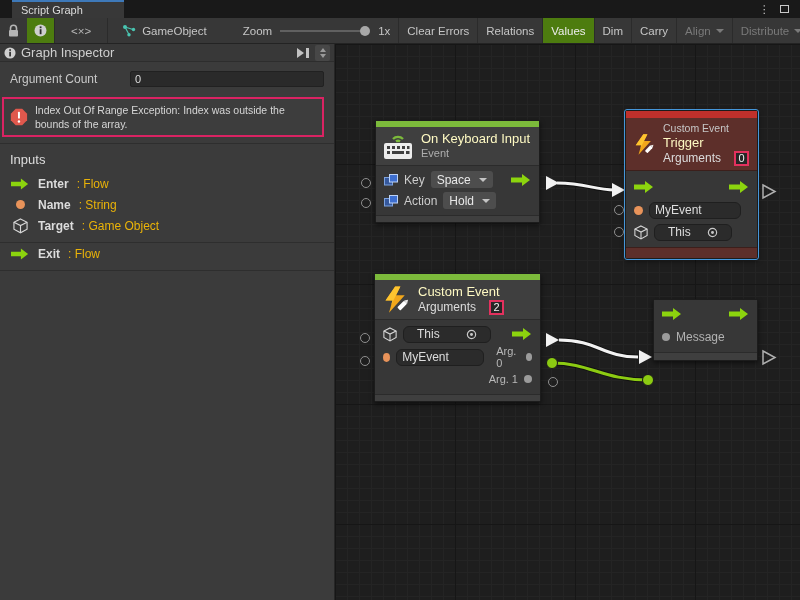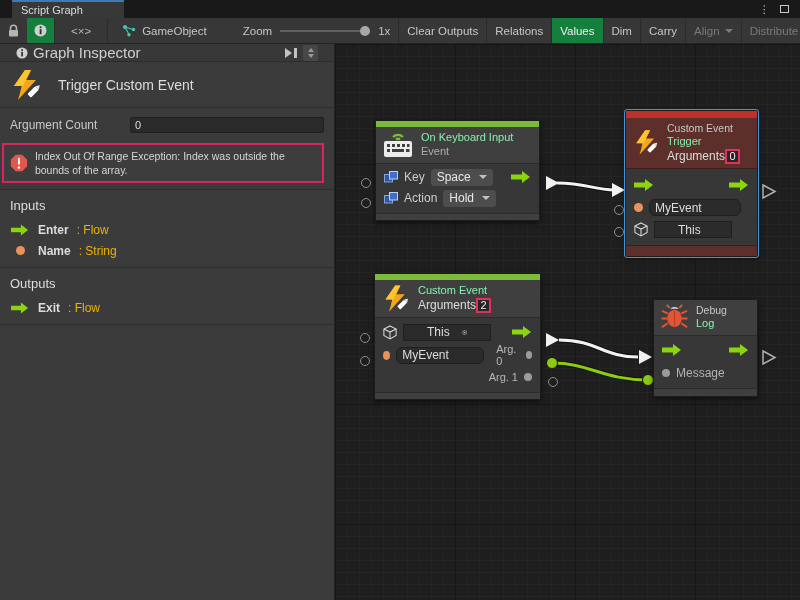--- a/index.html
+++ b/index.html
@@ -15,34 +15,34 @@
   .winctl { position:absolute; right:4px; top:0; height:18px; display:flex; gap:10px;
             align-items:center; color:#c8c8c8; font-size:11px; }
   .winctl .sq { width:9px; height:8px; border:1.5px solid #c8c8c8; display:inline-block; }
 
   
   .toolbar { position:absolute; left:0; top:18px; width:800px; height:26px; background:#373737;
              border-bottom:1px solid #232323; display:flex; align-items:center; color:#c6c6c6;
              font-size:11.5px; white-space:nowrap; overflow:hidden; }
   .tbtn { height:26px; display:flex; align-items:center; padding:0 8px; cursor:default; }
   .tbtn.icon-btn { padding:0 7px; }
-  .tbtn.active { background:#15803d; color:#eeeeee; }
+  .tbtn.active { background:#4d7c0f; color:#eeeeee; }
   .tbtn.disabled { color:#7a7a7a; }
   .tb-sep { width:1px; height:26px; background:#2b2b2b; flex:0 0 auto; }
   .caret { width:0; height:0; border-left:4px solid transparent; border-right:4px solid transparent;
            border-top:4px solid #9a9a9a; margin-left:5px; display:inline-block; }
   .zoom-track { position:relative; width:88px; height:2px; background:#606060; margin:0 10px 0 8px; }
   .zoom-thumb { position:absolute; right:-2px; top:-4px; width:10px; height:10px; border-radius:50%;
                 background:#a8a8a8; }
 
   
   .inspector { position:absolute; left:0; top:44px; width:335px; height:556px; background:#3b3b3b;
                border-right:1px solid #262626; color:#cccccc; }
   .insp-head { height:18px; background:#383838; border-bottom:1px solid #2d2d2d; display:flex;
-               align-items:center; font-size:15px; padding:0 16px; gap:5px; }
+               align-items:center; font-size:13px; padding:0 4px; gap:5px; }
   .insp-head .ttl { flex:1; color:#cfcfcf; }
   .spinner { width:15px; height:16px; background:#474747; border-radius:2px; display:flex;
              flex-direction:column; align-items:center; justify-content:center; gap:2px; }
   .spinner .up { width:0;height:0;border-left:3.5px solid transparent;border-right:3.5px solid transparent;border-bottom:4px solid #9a9a9a; }
   .spinner .dn { width:0;height:0;border-left:3.5px solid transparent;border-right:3.5px solid transparent;border-top:4px solid #9a9a9a; }
   .insp-title { height:46px; border-bottom:1px solid #2e2e2e; display:flex; align-items:center;
                 padding-left:10px; gap:16px; }
   .insp-title .t { font-size:14px; color:#dddddd; }
   .argrow { height:33px; display:flex; align-items:center; padding:0 10px; gap:10px; }
   .argrow label { font-size:12px; color:#c9c9c9; width:110px; }
@@ -73,40 +73,40 @@
   .node { position:absolute; border:1px solid #1c1c1c; border-radius:2px;
           box-shadow:0 2px 5px rgba(0,0,0,.55); background:#363636; }
   .node.selected { outline:1px solid #4596d9; outline-offset:0px; }
   .nbar { height:6px; }
   .nbar.green { background:#7cba3b; }
   .nbar.red { background:#c0302b; height:7px; }
   .nhead { background:#3f3f3f; display:flex; align-items:center; gap:8px; padding:4px 8px 4px 7px;
            border-bottom:1px solid #2b2b2b; }
   .nhead.maroon { background:#5d2f2a; border-bottom:1px solid #3c1f1b; }
   .nhead .titles { display:flex; flex-direction:column; line-height:1.25; }
-  .ntitle { font-size:11px; color:#86efac; }
+  .ntitle { font-size:13px; color:#fef9c3; }
   .nsub { font-size:11px; color:#aeaeae; }
   .nmini { font-size:10.5px; color:#c7c7c7; }
-  .argline { display:flex; align-items:center; gap:0; font-size:12px; color:#dcdcdc; }
+  .argline { display:flex; align-items:center; gap:13px; font-size:12px; color:#dcdcdc; }
   .argbadge { width:15px; height:15px; background:#262626; border:2px solid #e3315e; color:#efefef;
               font-size:11px; display:flex; align-items:center; justify-content:center; }
   .nbody { background:#373737; padding:3px 0 4px 0; }
   .nrow { display:flex; align-items:center; gap:6px; padding:0 8px; }
   .nrow.h24 { height:24px; } .nrow.h22 { height:22px; } .nrow.h21 { height:21px; }
   .nfoot { background:#3f3f3f; border-top:1px solid #2b2b2b; height:7px; }
   .nfoot.maroon { background:#5d2f2a; border-top:1px solid #3c1f1b; height:11px; }
   .lbl { font-size:12px; color:#cccccc; }
   .lbl.dim { color:#b2b2b2; }
   .dd { background:#4d4d4d; border-radius:3px; height:17px; display:flex; align-items:center;
         padding:0 6px; font-size:12px; color:#e8e8e8; gap:7px; }
   .dd .caret { border-top-color:#c4c4c4; margin-left:1px; }
   .field { background:#2b2b2b; border:1px solid #1f1f1f; border-radius:6px; height:17px;
            color:#dddddd; font-size:12px; padding:0 5px; font-family:"Liberation Sans",sans-serif; }
-  .selbox { background:#2b2b2b; border:1px solid #1f1f1f; border-radius:0; height:17px;
-            display:flex; align-items:center; padding:0 23px; font-size:12px; color:#dddddd; gap:6px; }
+  .selbox { background:#2b2b2b; border:1px solid #1f1f1f; border-radius:6px; height:17px;
+            display:flex; align-items:center; padding:0 13px; font-size:12px; color:#dddddd; gap:6px; }
   .flexsp { flex:1; }
   .gdot { width:8px; height:8px; border-radius:50%; background:#9b9b9b; }
   .odot { width:9px; height:9px; border-radius:50%; background:#e8935a; }
   .argl { font-size:11px; color:#b8b8b8; }
 
   
   .pcircle { position:absolute; width:10px; height:10px; border:1.5px solid #8f8f8f;
              border-radius:50%; }
 </style>
 </head>
@@ -156,21 +156,21 @@
     </div>
     <div class="tbtn" style="padding-left:26px;">
       <span>Zoom</span>
       <span class="zoom-track">
           <span class="zoom-thumb"></span>
         </span>
       <span>1x</span>
     </div>
     <div class="tb-sep"></div>
     <div class="tbtn">
-        <span>Clear Outputs</span>
+        <span>Clear Errors</span>
       </div>
     <div class="tb-sep"></div>
     <div class="tbtn">
         <span>Relations</span>
       </div>
     <div class="tb-sep"></div>
     <div class="tbtn active">
         <span>Values</span>
       </div>
     <div class="tb-sep"></div>
@@ -205,31 +205,20 @@
       <svg width="14" height="12" viewBox="0 0 14 12">
         <path d="M1 1 L8 6 L1 11 z" fill="#c2c2c2"></path>
         <rect x="10" y="1" width="3" height="10" fill="#c2c2c2"></rect>
       </svg>
       <span class="spinner">
           <span class="up"></span>
           <span class="dn"></span>
         </span>
     </div>
 
-    <div class="insp-title">
-      <svg width="32" height="32" viewBox="0 0 32 32">
-        <path d="M15 1 L4 17 h8 L8 31 L26 11 h-10 L21 1 z" fill="#f2a71b"></path>
-        <path d="M15 1 L4 17 h8 l-2 6 L21 1 z" fill="#ffc832" opacity="0.9"></path>
-        <g transform="rotate(-45 22 24)">
-          <rect x="18" y="21.5" width="11" height="5" rx="1" fill="#ffffff"></rect>
-          <path d="M29 21.5 l4 2.5 -4 2.5 z" fill="#e8e8e8"></path>
-        </g>
-      </svg>
-      <span class="t">Trigger Custom Event</span>
-    </div>
 
     <div class="argrow">
       <label>Argument Count</label>
       <input value="0" style="">
     </div>
 
     <div class="errorbox">
       <svg width="22" height="22" viewBox="0 0 22 22">
         <path d="M7 1 h8 l6 6 v8 l-6 6 h-8 l-6 -6 v-8 z" fill="#e0584d"></path>
         <rect x="9.8" y="4.5" width="2.4" height="8.5" rx="1" fill="#ffffff"></rect>
@@ -250,23 +239,32 @@
       <span class="nm">Enter</span>
       <span class="tp">: Flow</span>
     </div>
     <div class="portrow">
       <span class="porticon">
           <span class="odot"></span>
         </span>
       <span class="nm">Name</span>
       <span class="tp">: String</span>
     </div>
+    <div class="portrow">
+      <span class="porticon">
+        <svg width="15" height="16" viewBox="0 0 16 17" fill="none" stroke="#d8d8d8" stroke-width="1.2">
+          <path d="M8 1 L15 4.5 V12 L8 15.8 L1 12 V4.5 z"></path>
+          <path d="M1 4.5 L8 8 L15 4.5 M8 8 V15.8"></path>
+        </svg>
+      </span>
+      <span class="nm">Target</span>
+      <span class="tp">: Game Object</span>
+    </div>
 
     <div class="section-sep" style="margin-top:6px;"></div>
-    <div class="sec-head">Outputs</div>
     <div class="portrow">
       <span class="porticon">
         <svg width="18" height="12" viewBox="0 0 20 12">
             <path d="M0 3.5 h11 V0 l8 6 -8 6 V8.5 H0 z" fill="#8cd40e"></path>
           </svg>
       </span>
       <span class="nm">Exit</span>
       <span class="tp">: Flow</span>
     </div>
     <div class="section-sep" style="margin-top:6px;"></div>
@@ -457,33 +455,20 @@
         <div class="nrow h22">
           <span class="flexsp"></span>
           <span class="argl">Arg. 1</span>
           <span class="gdot"></span>
         </div>
       </div>
       <div class="nfoot"></div>
     </div>
 
     <div class="node" style="left:318px; top:255px; width:105px;">
-      <div class="nhead">
-        <svg width="27" height="26" viewBox="0 0 28 27">
-          <path d="M9 4 l-3 -3 M19 4 l3 -3" stroke="#e25537" stroke-width="2"></path>
-          <path d="M9.5 5 a5 3.5 0 0 1 9 0 z" fill="#dddddd"></path>
-          <ellipse cx="14" cy="15" rx="7.5" ry="9" fill="#e25537"></ellipse>
-          <path d="M7 10 L1 7 M7 15 H0.5 M7 20 L1 24 M21 10 l6 -3 M21 15 h6.5 M21 20 l6 4" stroke="#e25537" stroke-width="2" fill="none"></path>
-          <line x1="14" y1="7" x2="14" y2="23" stroke="#b93f25" stroke-width="1.4"></line>
-        </svg>
-        <div class="titles">
-          <span class="nmini">Debug</span>
-          <span class="ntitle">Log</span>
-        </div>
-      </div>
       <div class="nbody" style="padding-top:2px;">
         <div class="nrow h24">
           <svg width="20" height="12" viewBox="0 0 20 12">
               <path d="M0 3.5 h11 V0 l8 6 -8 6 V8.5 H0 z" fill="#8cd40e"></path>
             </svg>
           <span class="flexsp"></span>
           <svg width="20" height="12" viewBox="0 0 20 12">
               <path d="M0 3.5 h11 V0 l8 6 -8 6 V8.5 H0 z" fill="#8cd40e"></path>
             </svg>
         </div>

